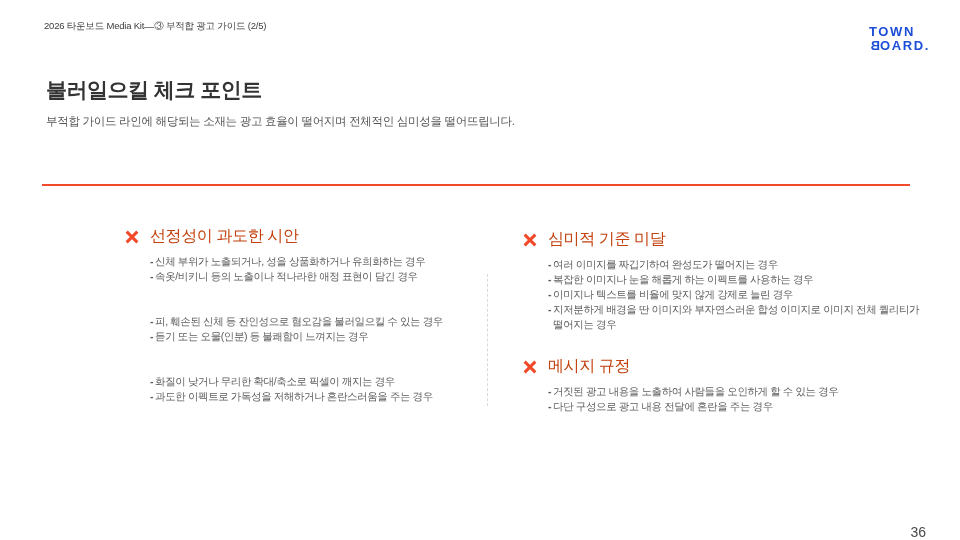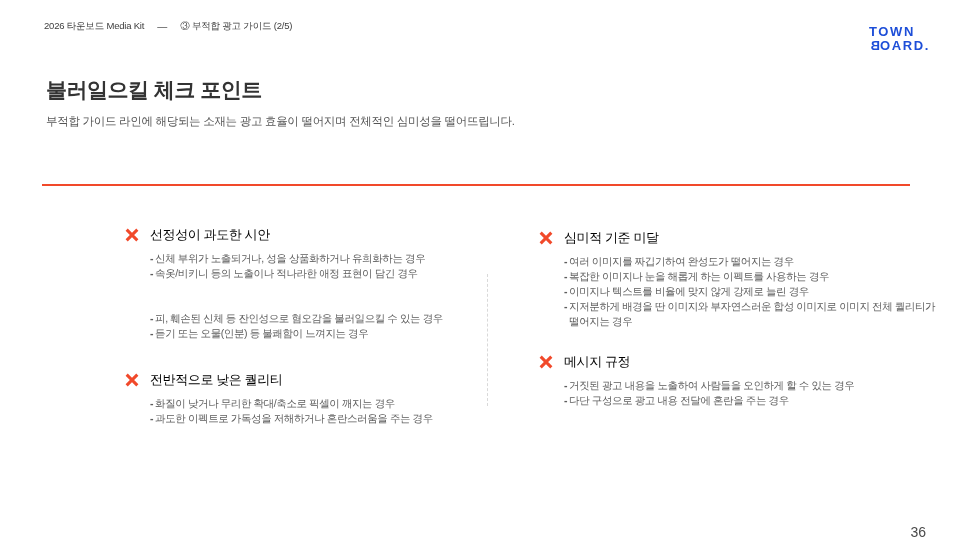--- a/index.html
+++ b/index.html
@@ -3,47 +3,47 @@
 <meta charset="utf-8">
 <style>
   * { margin:0; padding:0; box-sizing:border-box; }
   html,body { background:#ffffff; }
   .page {
     position:relative; width:960px; height:540px; background:#ffffff;
     font-family:"Liberation Sans", sans-serif; overflow:hidden;
   }
 
   
-  .hdr { position:absolute; top:20px; left:44px; display:flex; align-items:center; gap:13px;
+  .hdr { position:absolute; top:20px; left:44px; display:flex; align-items:center; 
          font-size:9.5px; color:#3d3d3d; letter-spacing:-0.2px; }
   .hdr .sep { color:#555; font-size:10px; letter-spacing:0; }
 
   .logo { position:absolute; top:25px; left:869px; color:#1d4ed8; font-weight:bold;
           font-size:13px; letter-spacing:1.6px; line-height:14px; }
   .logo .flip { display:inline-block; transform:scaleX(-1); }
 
   
   .title { position:absolute; top:76px; left:46px; font-size:21px; font-weight:bold;
            color:#333333; letter-spacing:-0.5px; }
   .subtitle { position:absolute; top:114px; left:46px; font-size:11.5px; color:#555555;
               letter-spacing:-0.3px;text-align:right; }
 
   .red-rule { position:absolute; top:184px; left:42px; width:868px; height:2px; background:#f1492a; }
 
   
   .col { position:absolute; }
   .col-left  { left:124px; top:226px; width:352px; }
-  .col-right { left:538px; top:229px; width:400px; }
+  .col-right { left:522px; top:229px; width:400px; }
 
   .check-section { margin-bottom:30px; }
   .col-right .check-section { margin-bottom:24px; }
 
   .sec-head { display:flex; align-items:center; gap:10px; margin-bottom:7px; }
   .x-icon { width:16px; height:16px; flex:0 0 auto; }
-  .sec-head h2 { font-size:13px; font-weight:normal; color:#000000; letter-spacing:-0.4px; }
+  .sec-head h2 { font-size:16px; font-weight:normal; color:#c2410c; letter-spacing:-0.4px; }
 
   .bullets { list-style:none; padding-left:26px; }
   .bullets li { display:flex; font-size:10.5px; color:#5d5d5d; line-height:15px;
                 letter-spacing:-0.4px; }
   .bullets .m { font-weight:bold; margin-right:2px; flex:0 0 auto; }
 
   .v-divider { position:absolute; left:487px; top:274px; height:132px;
                border-left:1px dashed #d9d9d9; }
 
   .page-num { position:absolute; top:524px; right:34px; font-size:14px; color:#4a4a4a;text-align:right; }
@@ -97,26 +97,20 @@
             <span>피, 훼손된 신체 등 잔인성으로 혐오감을 불러일으킬 수 있는 경우</span>
           </li>
         <li>
             <span class="m">-</span>
             <span>듣기 또는 오물(인분) 등 불쾌함이 느껴지는 경우</span>
           </li>
       </ul>
     </section>
 
     <section class="check-section">
-      <div class="sec-head">
-        <svg class="x-icon" viewBox="0 0 18 18">
-          <path d="M3 3 L15 15 M15 3 L3 15" fill="none" stroke-width="3.4" stroke-linecap="butt" stroke="#f1492a"></path>
-        </svg>
-        <h2>전반적으로 낮은 퀄리티</h2>
-      </div>
       <ul class="bullets">
         <li>
             <span class="m">-</span>
             <span>화질이 낮거나 무리한 확대/축소로 픽셀이 깨지는 경우</span>
           </li>
         <li>
             <span class="m">-</span>
             <span>과도한 이펙트로 가독성을 저해하거나 혼란스러움을 주는 경우</span>
           </li>
       </ul>

